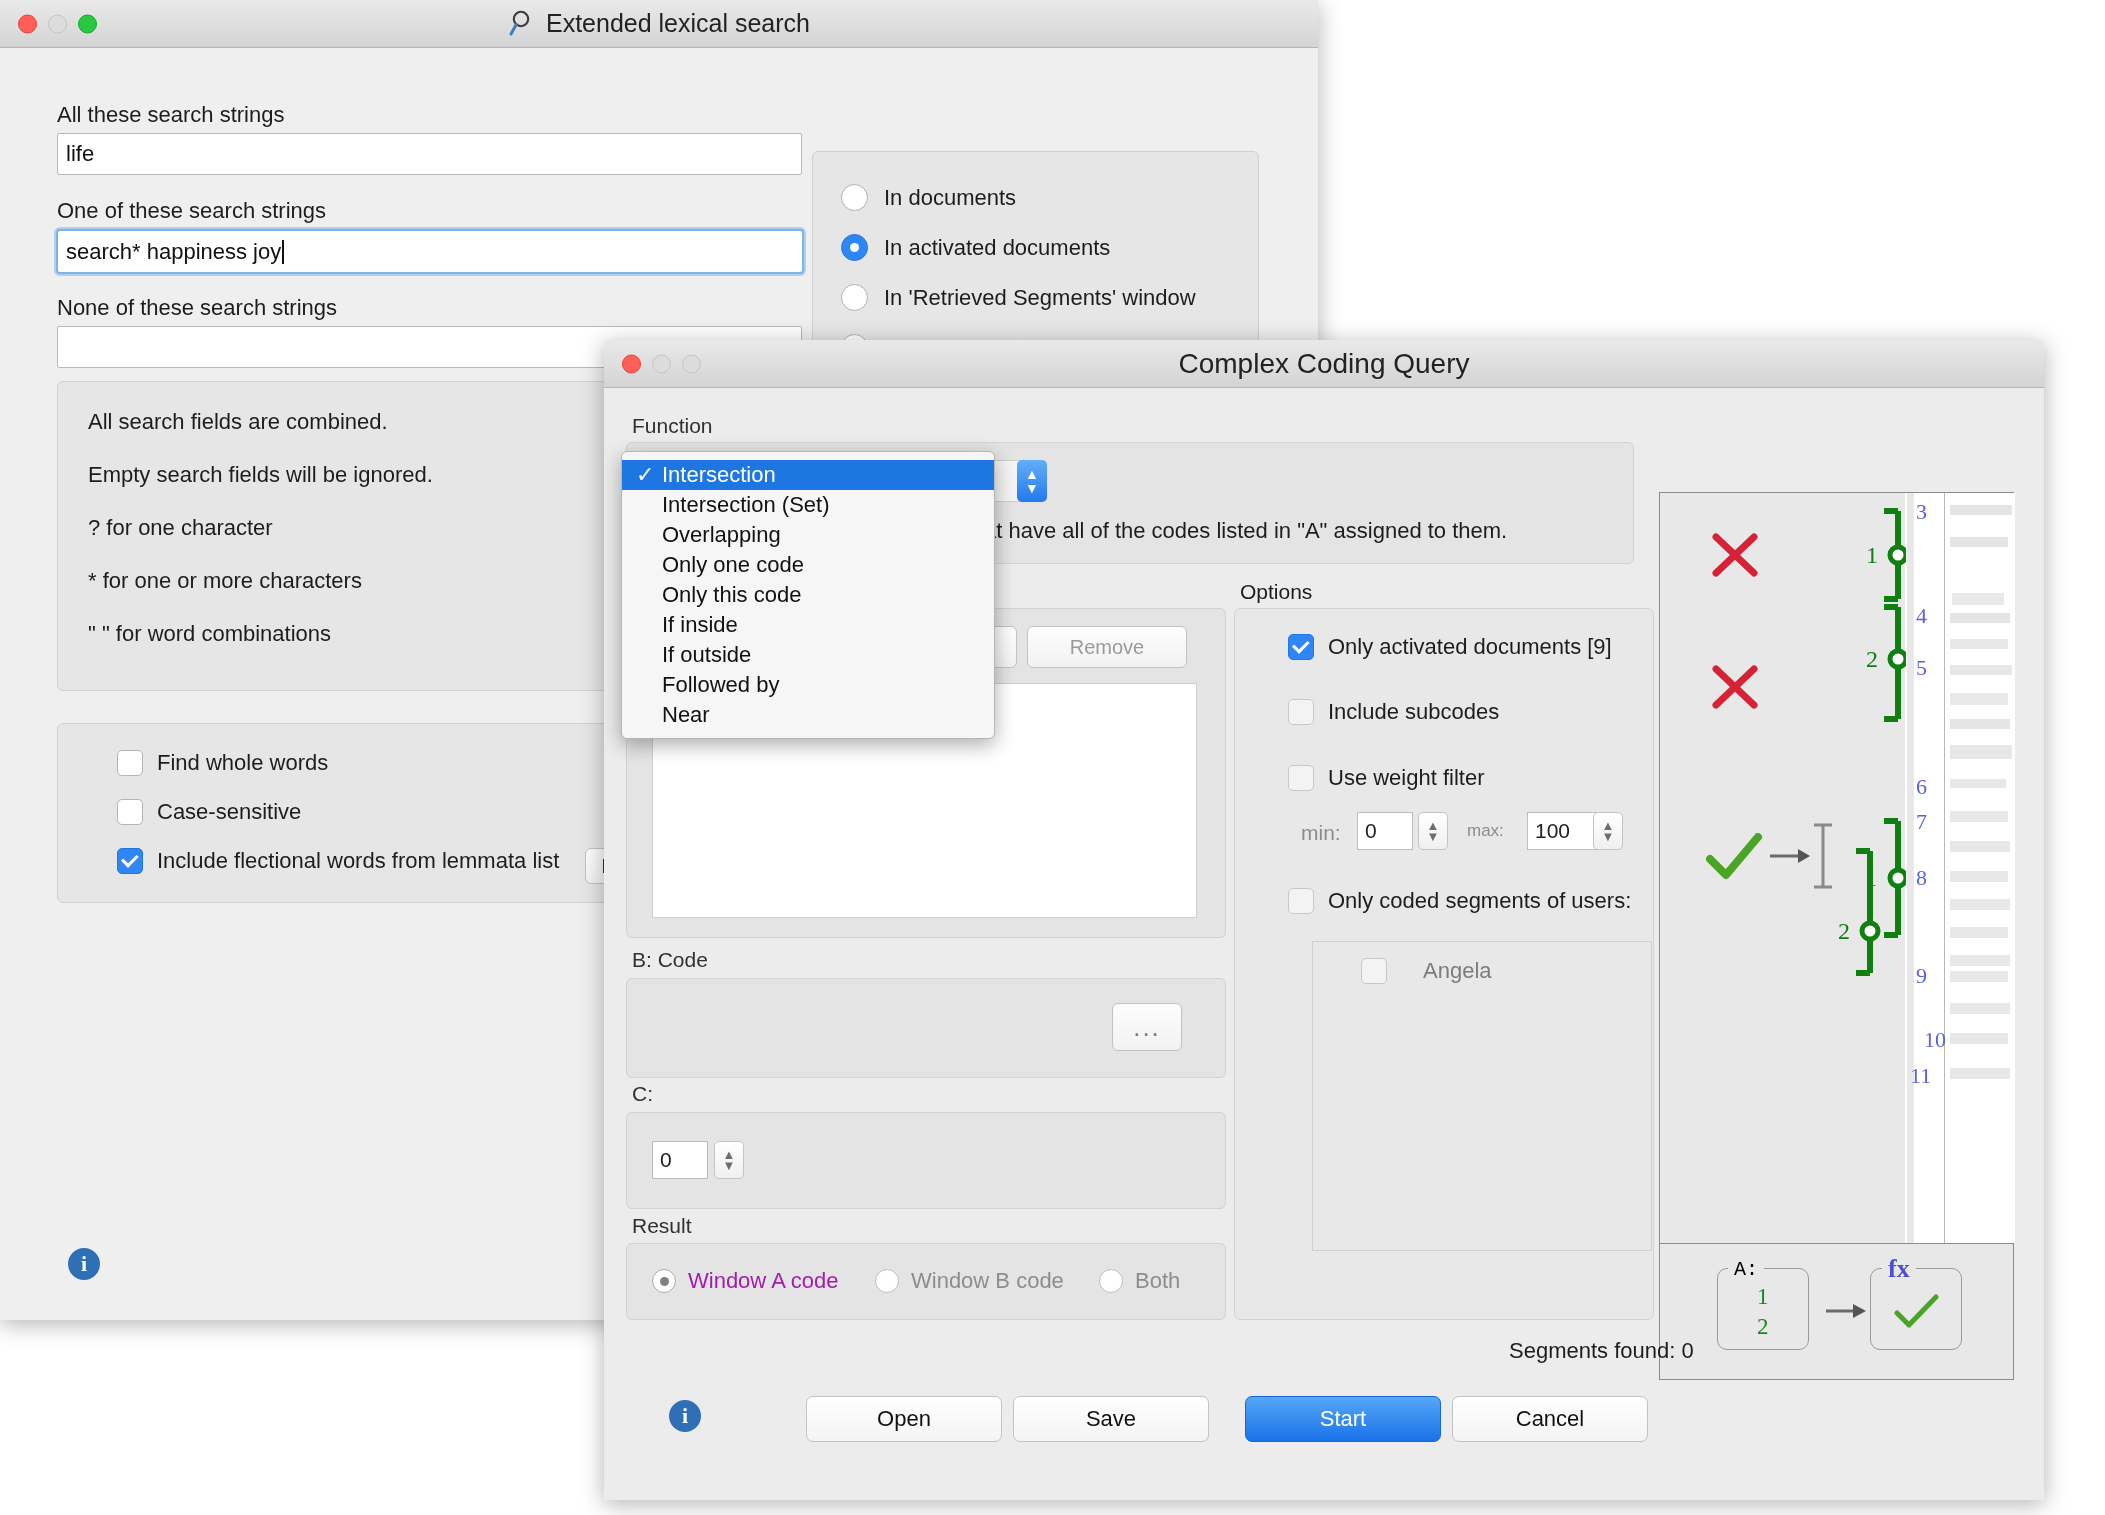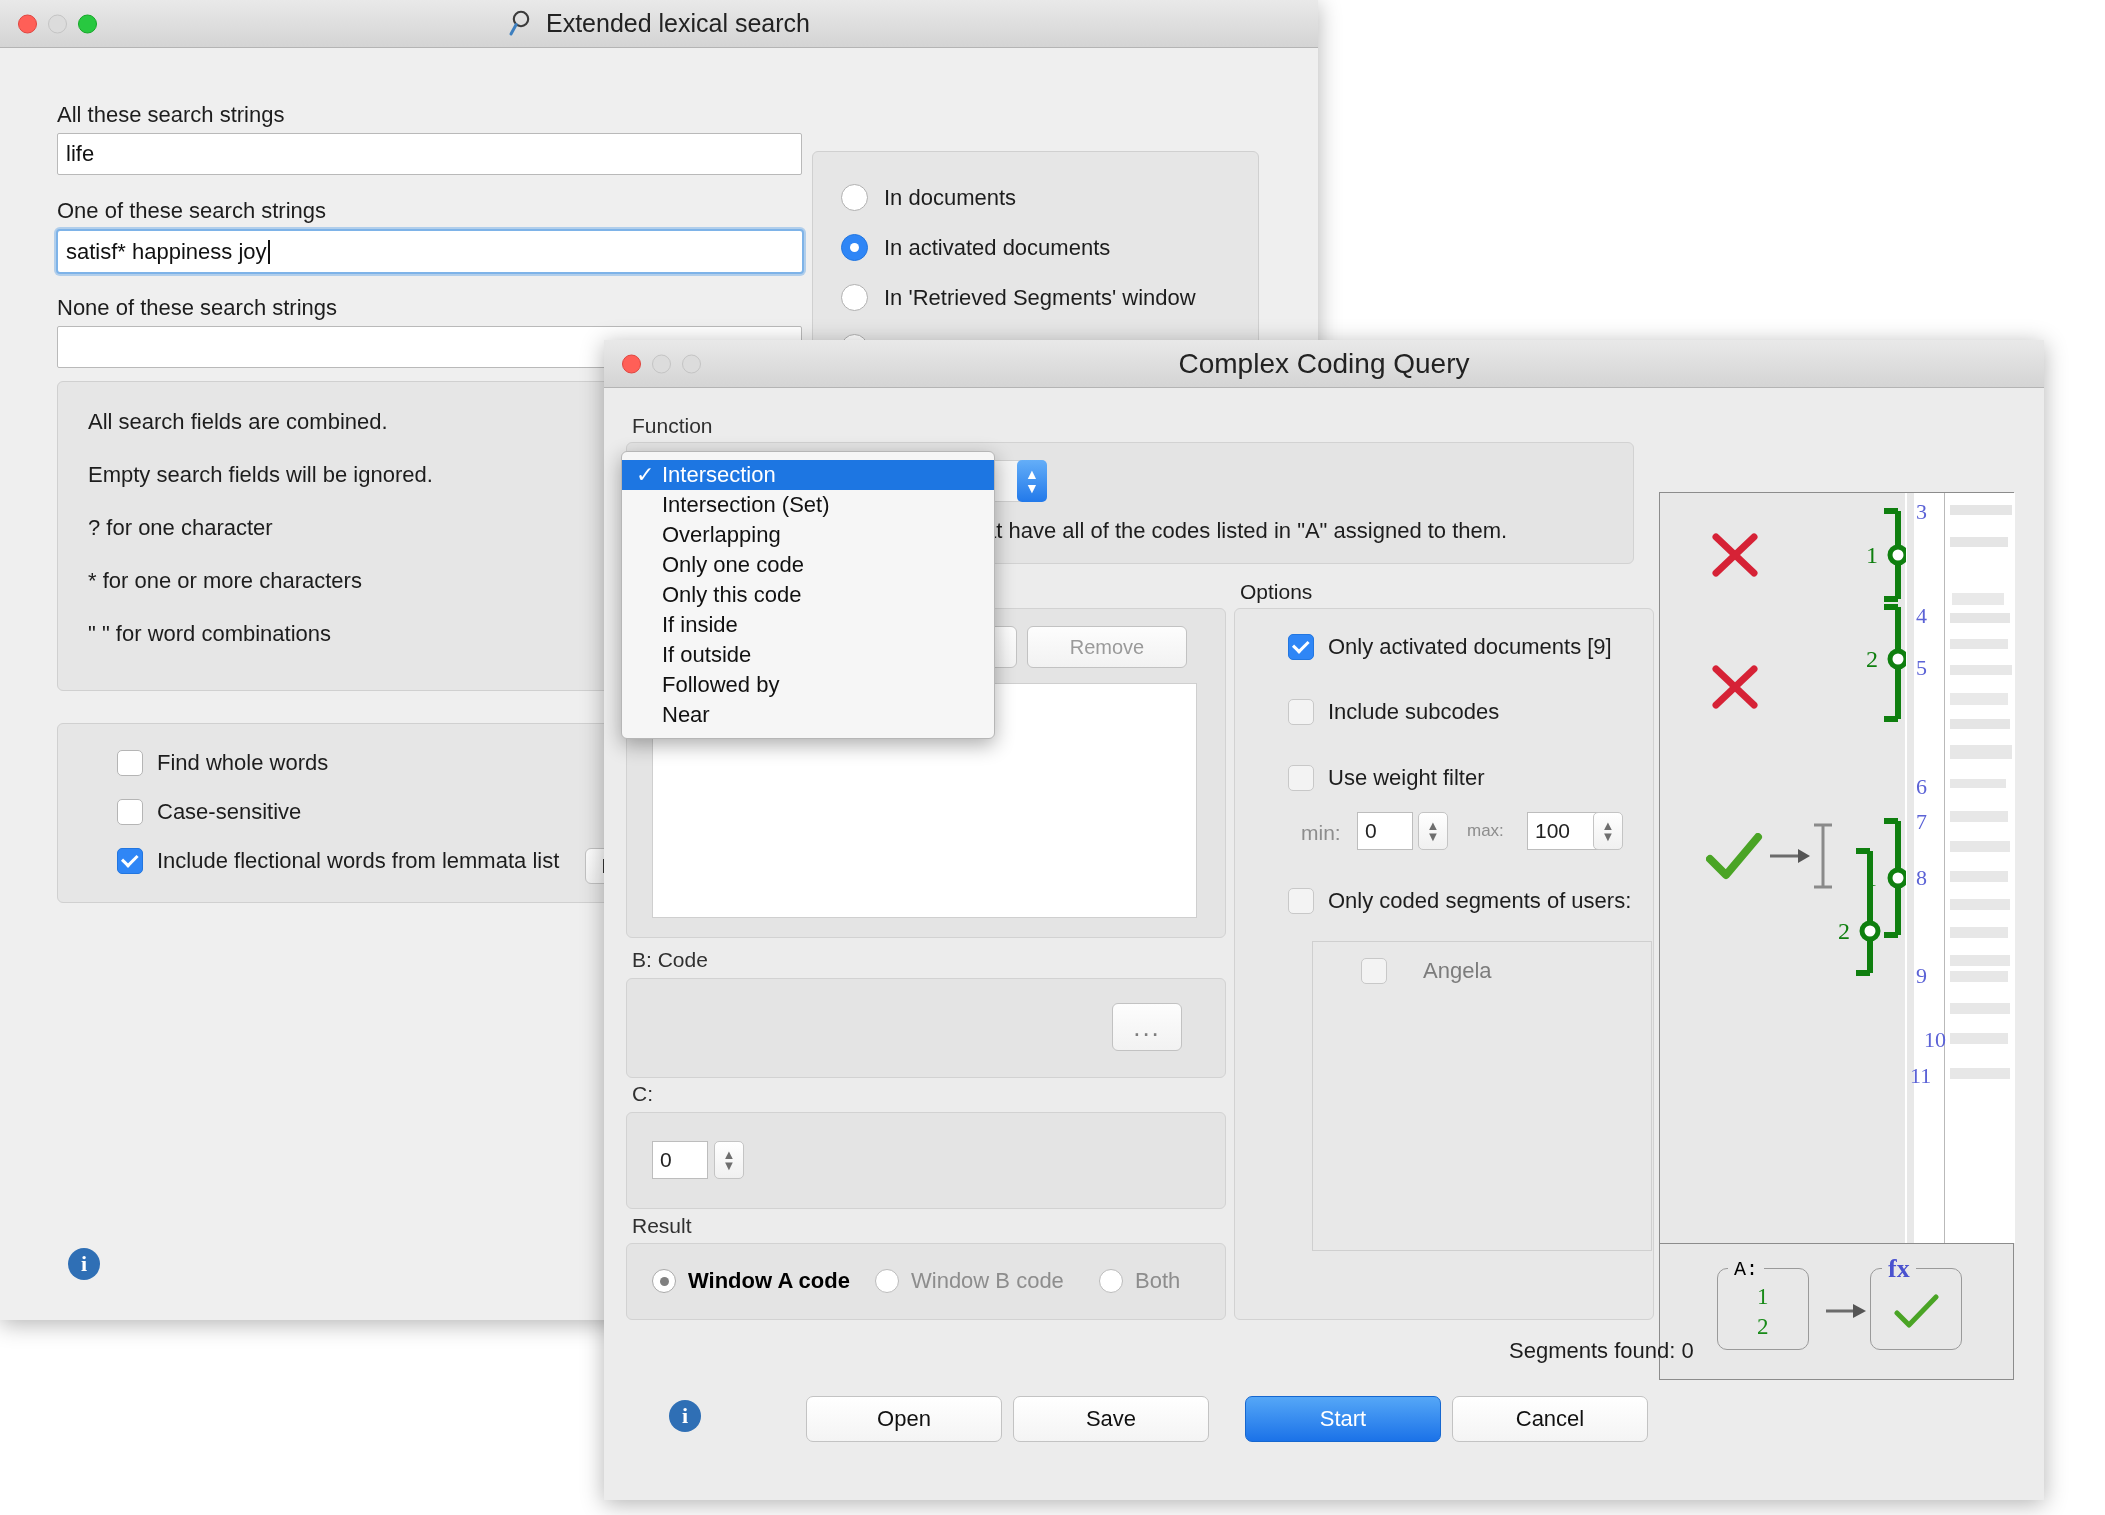--- a/index.html
+++ b/index.html
@@ -181,21 +181,21 @@
 
     <div class="body">
 
       <div class="label" style="position:absolute;left:57px;top:54px;">All these search strings</div>
       <div class="textfield" style="position:absolute;left:57px;top:85px;width:745px;height:42px;">
         <span>life</span>
       </div>
 
       <div class="label" style="position:absolute;left:57px;top:150px;">One of these search strings</div>
       <div class="textfield focused" style="position:absolute;left:56px;top:181px;width:748px;height:45px;">
-        <span>satisf* happiness joy</span>
+        <span>search* happiness joy</span>
           <span class="caret"></span>
       </div>
 
       <div class="label" style="position:absolute;left:57px;top:247px;">None of these search strings</div>
       <div class="textfield" style="position:absolute;left:57px;top:278px;width:745px;height:42px;">
         <span></span>
       </div>
 
       <div class="panelbox" style="position:absolute;left:57px;top:333px;width:745px;height:310px;">
         <div class="hintline" style="position:absolute;left:30px;top:27px;">All search fields are combined.</div>
@@ -284,21 +284,21 @@
         <div class="stepper-btn" style="position:absolute;left:87px;top:28px;">
             <span>▲</span>
             <span>▼</span>
           </div>
       </div>
 
       <div class="grouplabel" style="position:absolute;left:28px;top:826px;">Result</div>
       <div class="group" style="position:absolute;left:22px;top:855px;width:600px;height:77px;">
         <div class="radiorow" style="position:absolute;left:25px;top:24px;gap:12px;">
           <span class="radio sm on"></span>
-          <span class="rlabel" style="color:#000000;font-weight:bold;">Window A code</span>
+          <span class="rlabel" style="color:#a21caf;">Window A code</span>
         </div>
         <div class="radiorow" style="position:absolute;left:248px;top:24px;gap:12px;">
           <span class="radio sm"></span>
           <span class="rlabel" style="color:#8d8d8d;">Window B code</span>
         </div>
         <div class="radiorow" style="position:absolute;left:472px;top:24px;gap:12px;">
           <span class="radio sm"></span>
           <span class="rlabel" style="color:#8d8d8d;">Both</span>
         </div>
       </div>

